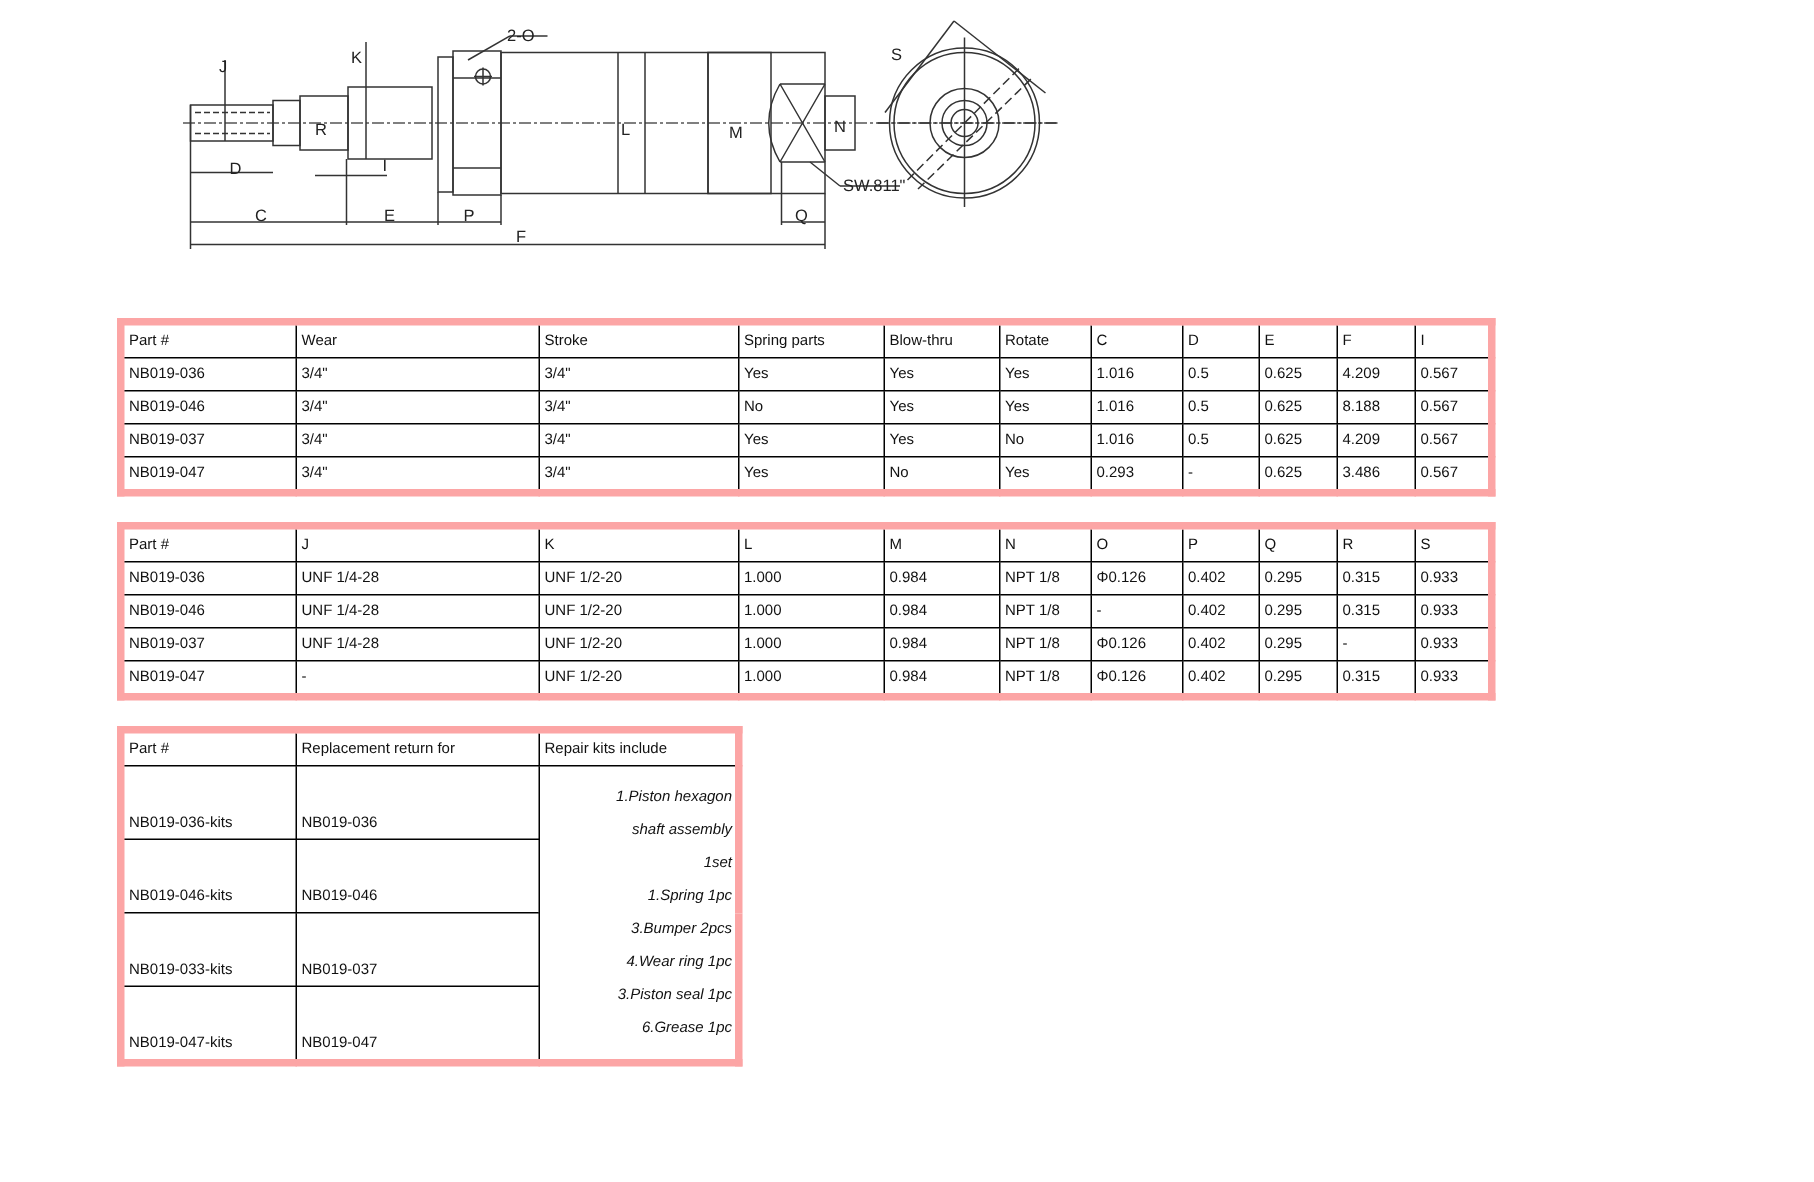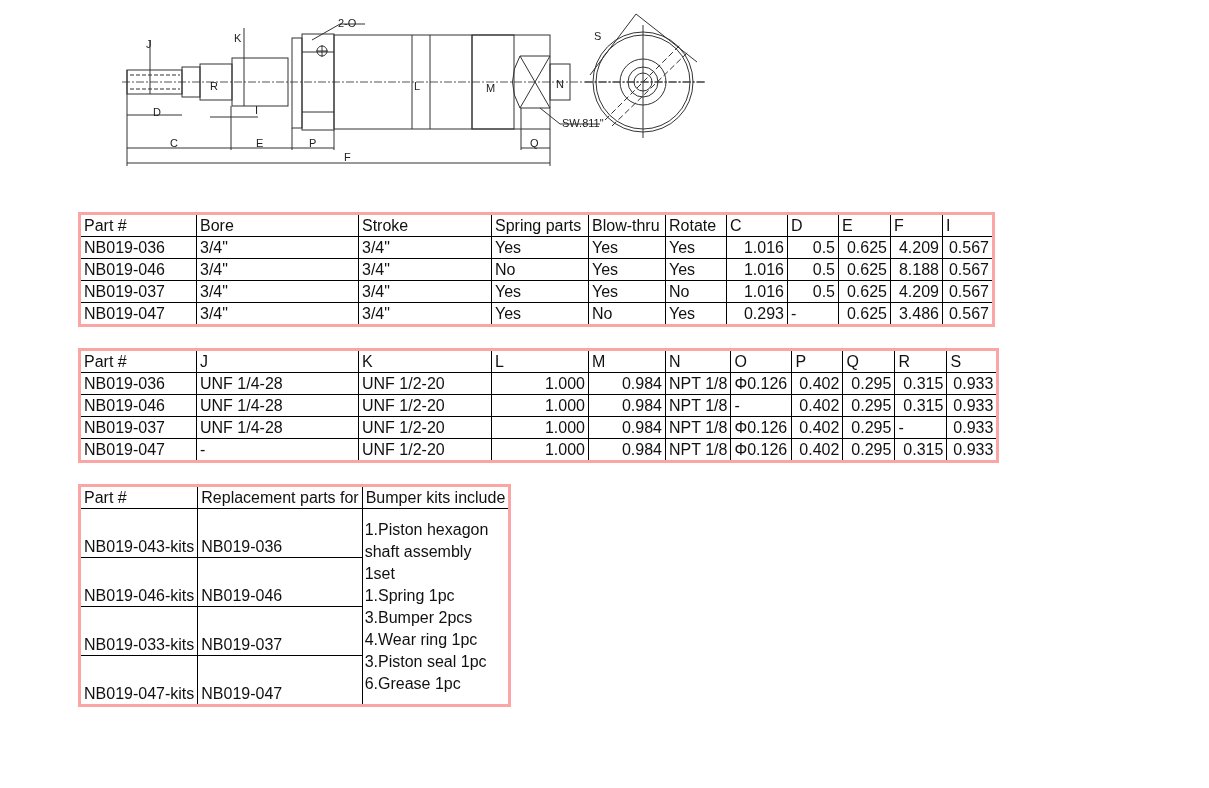--- a/index.html
+++ b/index.html
@@ -1,29 +1,29 @@
 <!DOCTYPE html>
 <html><head>
 <meta charset="utf-8">
 <style>
   html, body { margin:0; padding:0; background:#ffffff; }
   body { width:1209px; height:788px; position:relative; overflow:hidden;
          font-family:"Liberation Sans", "DejaVu Sans", sans-serif; color:#111; }
   #drawing { position:absolute; left:100px; top:0; width:620px; height:180px; }
   table.sheet { position:absolute; border-collapse:collapse; table-layout:fixed;
-                font-size:16px; border:3px solid #fca5a5; }
+                font-size:10px; border:5px solid #fca5a5; }
   table.sheet td { border:1px solid #000; padding:0 3px; height:21px; line-height:21px;
                    white-space:nowrap; overflow:hidden; vertical-align:bottom; }
-  td.num { text-align:right; }
+  td.num { text-align:left; }
   #specs { left:78px; top:212px; }
   #dims  { left:78px; top:348px; }
   #kits  { left:78px; top:484px; }
   #kits td.kitrow { height:48px; line-height:21px; vertical-align:bottom; }
-  #kits td.include { text-align:left; vertical-align:middle; white-space:normal;
-                     line-height:22px; padding:0 2px; }
+  #kits td.include { text-align:right; vertical-align:middle; white-space:normal;
+                     line-height:22px; padding:0 2px;font-style:italic; }
   .inc-line { display:block; }
 </style>
 </head>
 <body>
 
 <svg id="drawing" viewBox="100 0 620 180" xmlns="http://www.w3.org/2000/svg" font-family="Liberation Sans, sans-serif" font-size="11" fill="none" stroke="#333" stroke-width="1">
 
   <line x1="122" y1="82" x2="705" y2="82" stroke-dasharray="8,2,2,2" stroke="#555"></line>
 
   <rect x="127" y="70" width="55" height="24"></rect>
@@ -113,21 +113,21 @@
       <col style="width:61px">
       <col style="width:61px">
       <col style="width:51px">
     <col style="width:52px">
       <col style="width:52px">
       <col style="width:51px">
   </colgroup>
   <tbody>
     <tr>
       <td>Part #</td>
-      <td>Bore</td>
+      <td>Wear</td>
       <td>Stroke</td>
       <td>Spring parts</td>
       <td>Blow-thru</td>
       <td>Rotate</td>
       <td>C</td>
       <td>D</td>
       <td>E</td>
       <td>F</td>
       <td>I</td>
     </tr>
@@ -271,25 +271,25 @@
 
 <table class="sheet" id="kits">
   <colgroup>
     <col style="width:117px">
       <col style="width:162px">
       <col style="width:133px">
   </colgroup>
   <tbody>
     <tr>
       <td>Part #</td>
-      <td>Replacement parts for</td>
-      <td>Bumper kits include</td>
-    </tr>
-    <tr>
-      <td class="kitrow">NB019-043-kits</td>
+      <td>Replacement return for</td>
+      <td>Repair kits include</td>
+    </tr>
+    <tr>
+      <td class="kitrow">NB019-036-kits</td>
       <td class="kitrow">NB019-036</td>
       <td class="include" rowspan="4">
         <span class="inc-line">1.Piston hexagon</span>
         <span class="inc-line">shaft assembly</span>
         <span class="inc-line">1set</span>
         <span class="inc-line">1.Spring 1pc</span>
         <span class="inc-line">3.Bumper 2pcs</span>
         <span class="inc-line">4.Wear ring 1pc</span>
         <span class="inc-line">3.Piston seal 1pc</span>
         <span class="inc-line">6.Grease 1pc</span>

